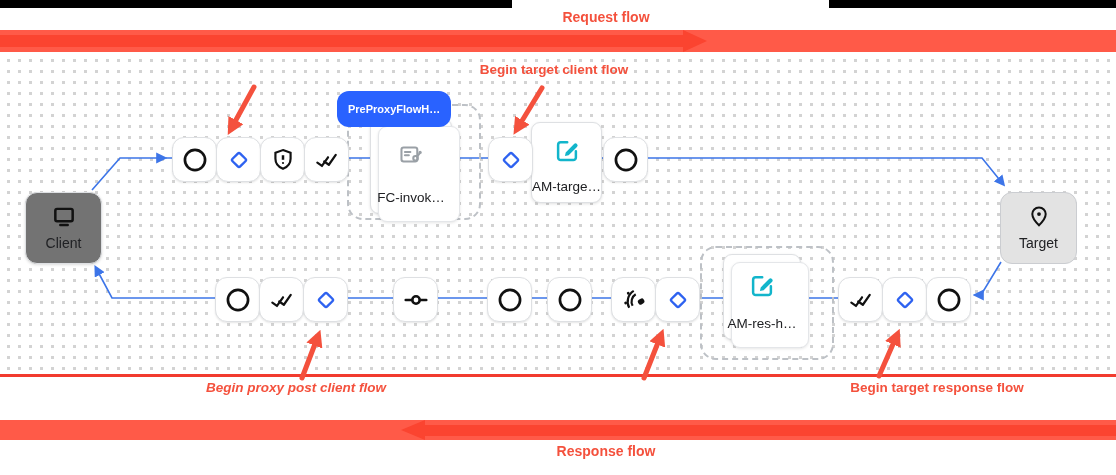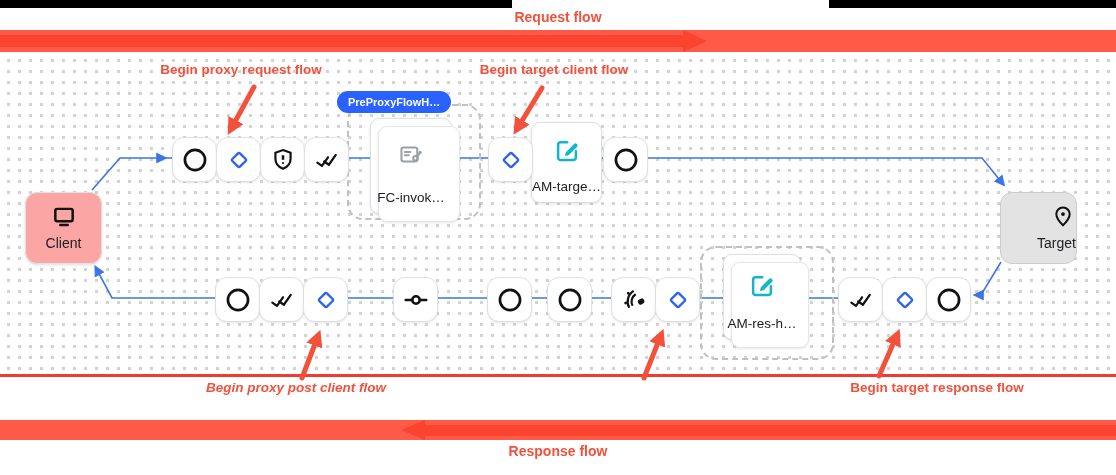--- a/index.html
+++ b/index.html
@@ -6,21 +6,21 @@
   .page{position:relative;width:1116px;height:475px;overflow:hidden;
         font-family:"Liberation Sans",sans-serif;background:#fff;}
 
   
   .chrome{position:absolute;height:8px;background:#000;top:0;}
   .chrome.left{left:0;width:512px;}
   .chrome.right{left:829px;width:287px;}
 
   
   .banner-label{position:absolute;transform:translateX(-50%);white-space:nowrap;
-      font-weight:700;font-size:14px;color:#F4513D;}
+      font-weight:700;font-size:14px;color:#F4513D;margin-left:48px;}
   .banner-label.request{left:558px;top:9px;}
   .banner-label.response{left:558px;top:443px;}
 
   
   .bar{position:absolute;left:0;width:1116px;background:#FF5A48;}
   .bar.top{top:30px;height:22px;}
   .bar.bottom{top:420px;height:20px;}
   .bar .arrow-body{position:absolute;background:#FB4430;}
   .bar.top .arrow-body{left:0;top:5px;width:683px;height:12px;}
   .bar.top .arrow-head{position:absolute;left:683px;top:0;width:0;height:0;
@@ -41,21 +41,21 @@
 
   .layer{position:absolute;left:0;top:0;width:100%;height:100%;}
 
   
   .group{position:absolute;border:2px dashed #BDC1C6;border-radius:16px;z-index:2;}
   .group.pre-proxy{left:347px;top:104px;width:130px;height:112px;}
   .group.post-target{left:700px;top:246px;width:130px;height:110px;}
 
   
   .pill{position:absolute;z-index:5;background:#2962FF;color:#fff;font-weight:700;
-      font-size:11px;line-height:16px;padding:3px 11px;border-radius:12px;white-space:nowrap;}
+      font-size:11px;line-height:16px;padding:10px 11px;border-radius:12px;white-space:nowrap;}
   .pill.pre-proxy{left:337px;top:91px;}
   .pill.post-target{left:708px;top:230px;}
 
   
   .card{position:absolute;z-index:3;background:#fff;border:1px solid #DEE0E3;border-radius:9px;
       box-shadow:0 1px 3px rgba(0,0,0,.12);display:flex;flex-direction:column;align-items:center;
       justify-content:flex-end;padding-bottom:8px;}
   .card.stacked::before{content:"";position:absolute;left:7px;top:7px;width:100%;height:100%;
       background:#fff;border:1px solid #E4E6E9;border-radius:9px;z-index:-1;
       box-shadow:0 1px 3px rgba(0,0,0,.10);}
@@ -69,23 +69,23 @@
   
   .node{position:absolute;z-index:3;width:43px;height:43px;background:#fff;
       border:1px solid #DEE0E3;border-radius:12px;box-shadow:0 1px 2px rgba(0,0,0,.10);
       display:flex;align-items:center;justify-content:center;}
   .node svg{width:26px;height:26px;display:block;}
 
   
   .endpoint{position:absolute;z-index:3;width:75px;height:70px;border-radius:12px;
       display:flex;flex-direction:column;align-items:center;justify-content:center;gap:3px;
       font-size:14px;color:#202124;}
-  .endpoint.client{left:25px;top:192px;background:#fca5a5;border:1px solid #DEE0E3;
+  .endpoint.client{left:25px;top:192px;background:#737373;border:1px solid #DEE0E3;
       box-shadow:0 1px 3px rgba(0,0,0,.14);}
-  .endpoint.target{left:1000px;top:192px;background:#E3E3E3;border:1px solid #CBCDD1;align-items:flex-end;}
+  .endpoint.target{left:1000px;top:192px;background:#E3E3E3;border:1px solid #CBCDD1;}
   .endpoint svg{width:26px;height:24px;}
 
   
   .annotation{position:absolute;z-index:7;transform:translateX(-50%);white-space:nowrap;
       font-weight:700;font-size:13.5px;color:#F4513D;}
   .annotation.a1{left:241px;top:62px;}
   .annotation.a2{left:554px;top:62px;}
   .annotation.a3{left:296px;top:380px;font-style:italic;}
   .annotation.a4{left:655px;top:380px;}
   .annotation.a5{left:937px;top:380px;}
@@ -325,21 +325,20 @@
         <path d="M0 0 L10 5 L0 10 Z" fill="#F4513D"></path>
       </marker>
     </defs>
     <path d="M 254 87 L 231 129" stroke="#F4513D" stroke-width="5" stroke-linecap="round" marker-end="url(#arrowRed)"></path>
     <path d="M 542 88 L 517 129" stroke="#F4513D" stroke-width="5" stroke-linecap="round" marker-end="url(#arrowRed)"></path>
     <path d="M 302 378 L 318 336" stroke="#F4513D" stroke-width="5" stroke-linecap="round" marker-end="url(#arrowRed)"></path>
     <path d="M 644 378 L 661 335" stroke="#F4513D" stroke-width="5" stroke-linecap="round" marker-end="url(#arrowRed)"></path>
     <path d="M 879 376 L 897 335" stroke="#F4513D" stroke-width="5" stroke-linecap="round" marker-end="url(#arrowRed)"></path>
   </svg>
 
-  <div class="annotation a1">Begin proxy request flow</div>
   <div class="annotation a2">Begin target client flow</div>
   <div class="annotation a3">Begin proxy post client flow</div>
   <div class="annotation a5">Begin target response flow</div>
 
   <div class="bar bottom">
     <div class="arrow-body"></div>
     <div class="arrow-head"></div>
   </div>
 
   <div class="banner-label response">Response flow</div>

